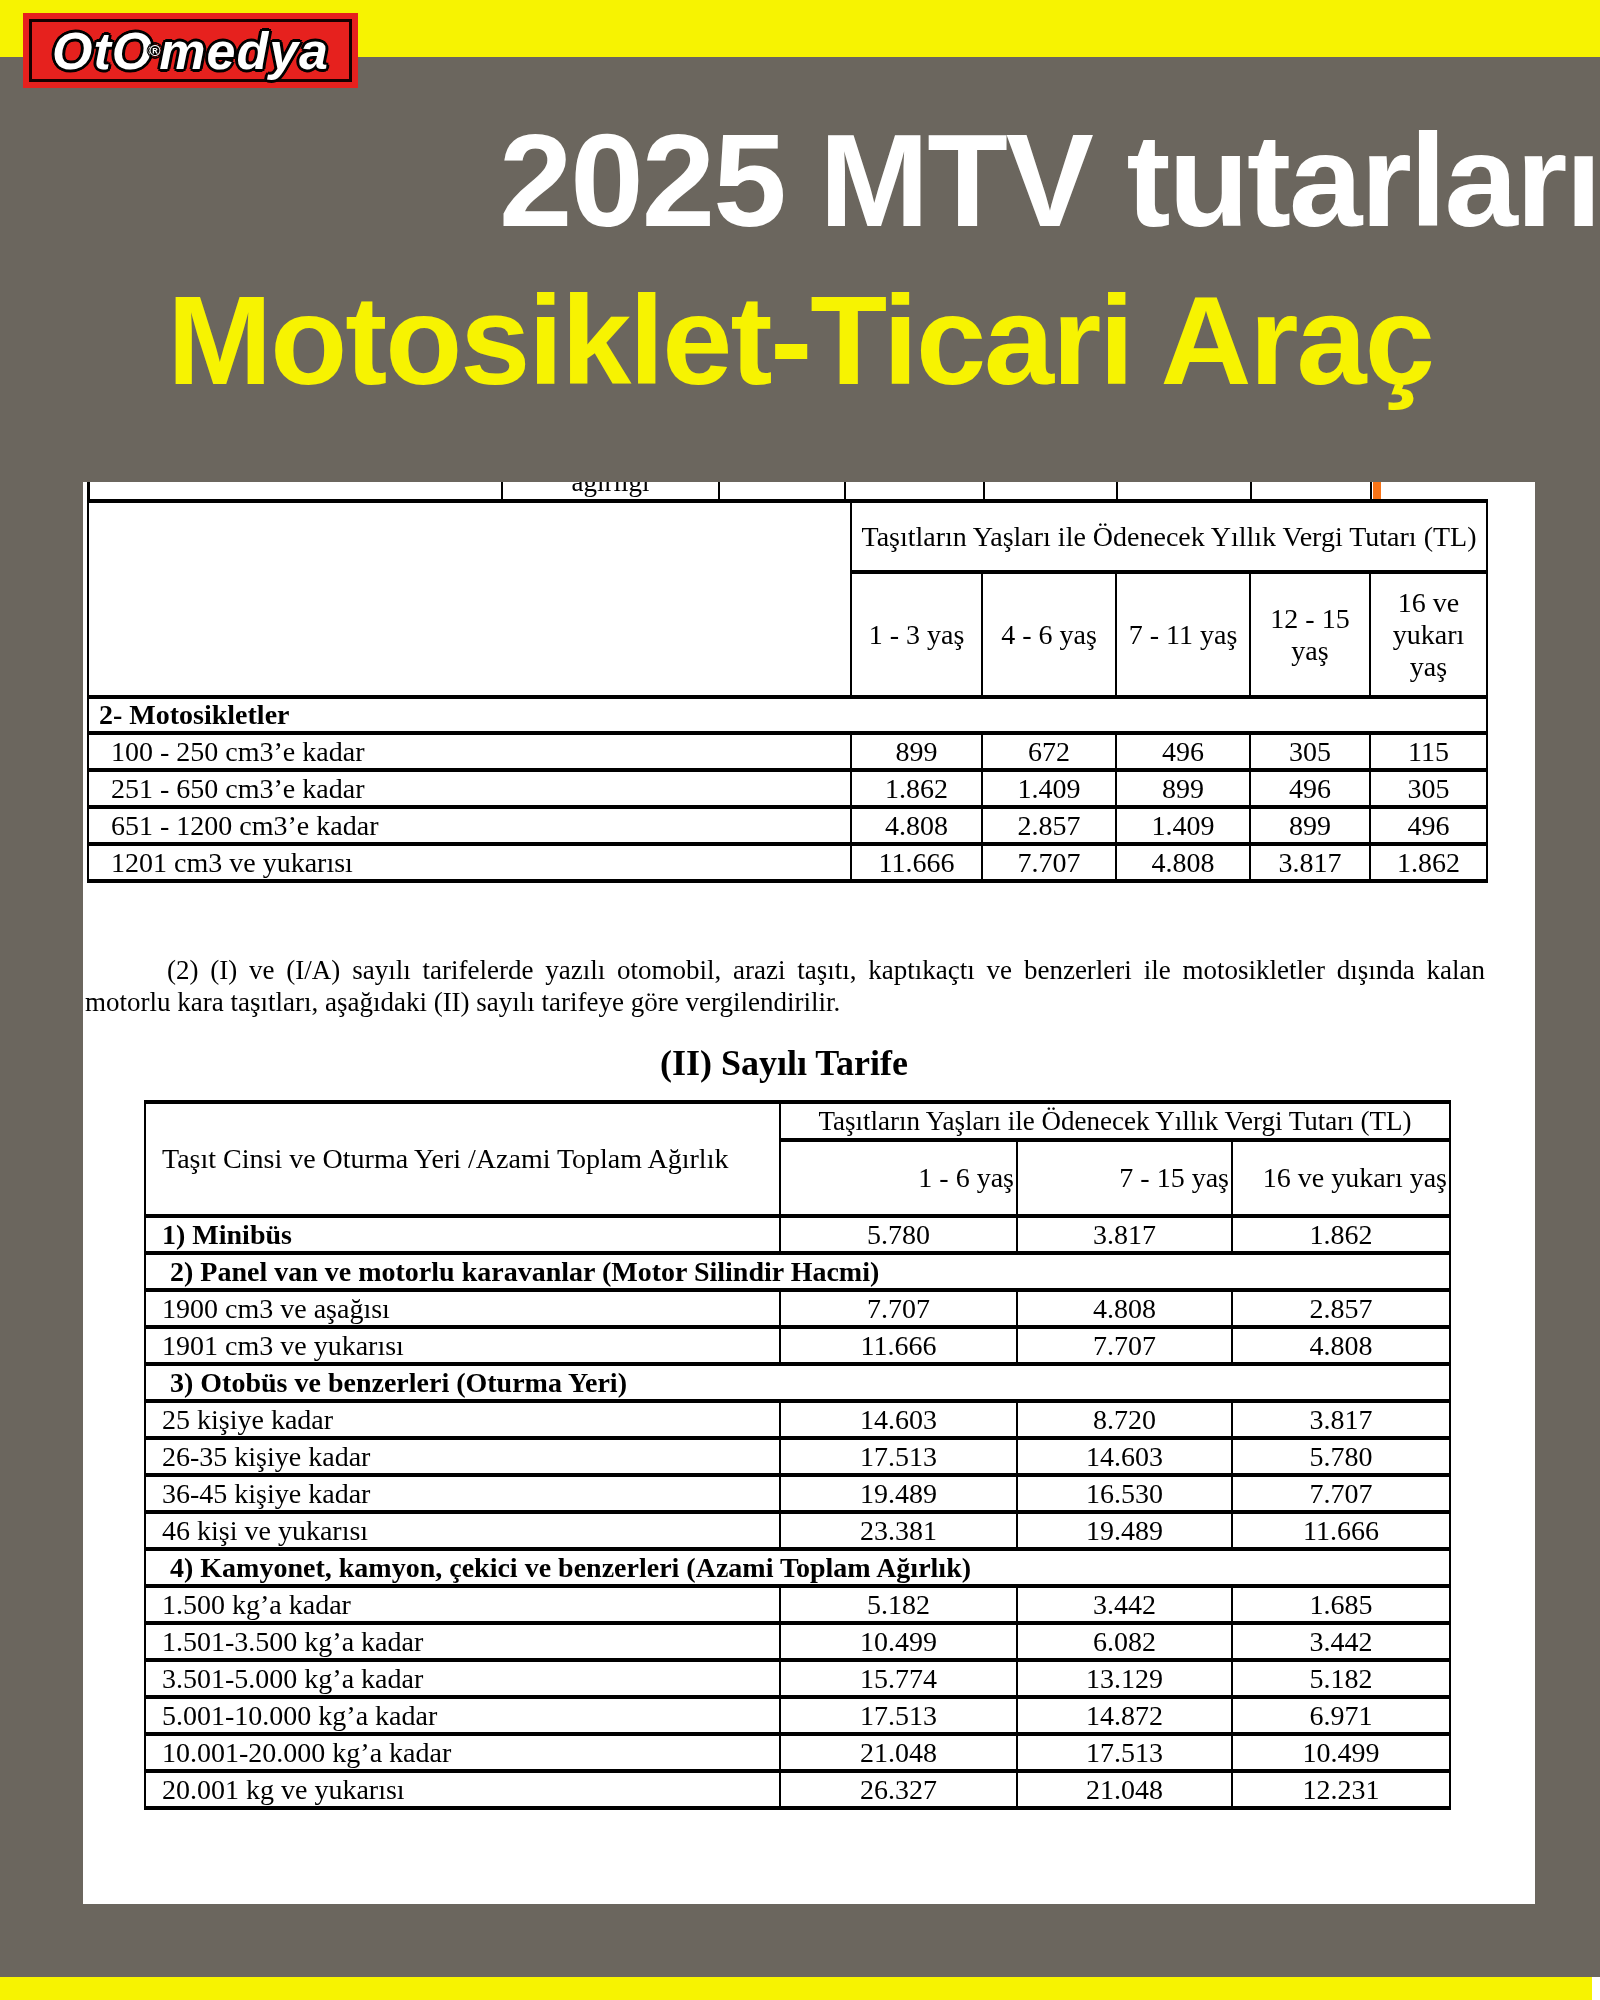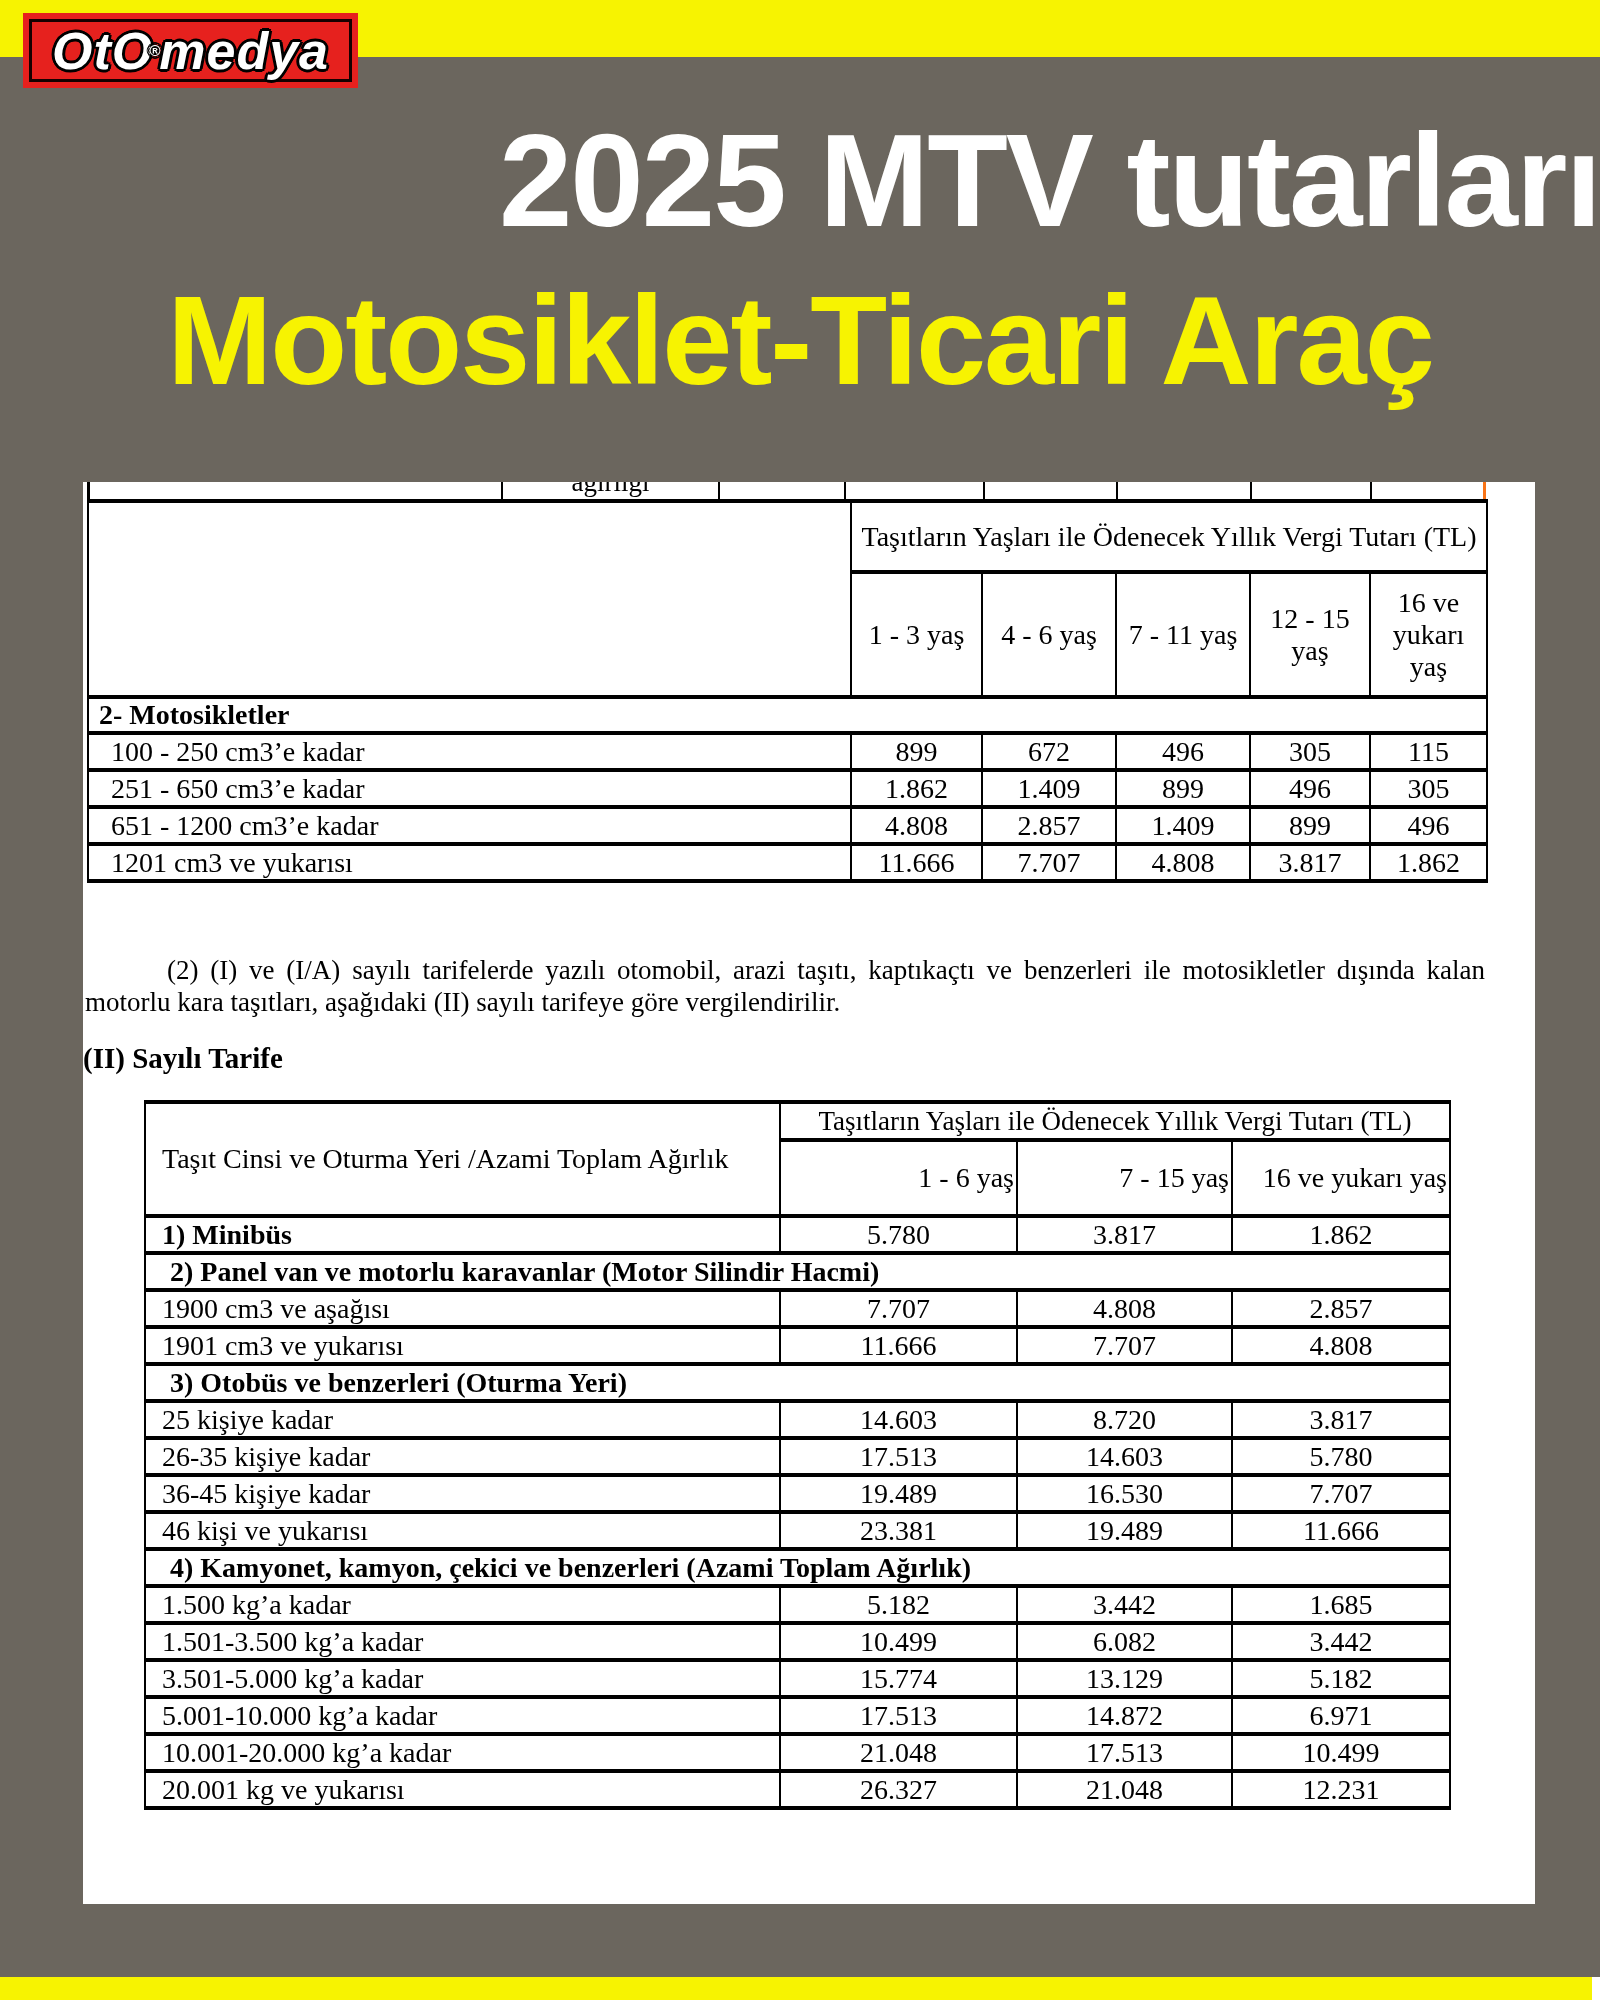--- a/index.html
+++ b/index.html
@@ -34,22 +34,22 @@
   .sub-title {
     position:absolute; left:0; top:272px; width:1600px; text-align:center;
     font-family:"Liberation Sans", sans-serif; font-weight:bold;
     font-size:126px; line-height:1.1; color:var(--yellow,#f7f301); letter-spacing:-2px;
   }
   
   .sheet { position:absolute; left:83px; top:482px; width:1452px; height:1422px; background:#ffffff; color:#000; }
   
   .t1wrap { position:absolute; left:4px; top:0; width:1399px; }
   .sliver {
-    box-sizing:border-box; width:1399px; height:17px; overflow:hidden; display:flex;
-    border-left:3px solid #000; border-right:3px solid #f97316;
+    box-sizing:border-box; width:1294px; height:17px; overflow:hidden; display:flex;
+    border-left:3px solid #000; border-right:8px solid #f97316;
   }
   .sliver-cell { box-sizing:border-box; border-right:2px solid #000; height:100%; flex:0 0 auto; }
   .sliver-cell:last-child { border-right:none; }
   .sliver-text { display:block; margin-top:-15px; font-size:27px; text-align:center; }
   table.doc { border-collapse:collapse; table-layout:fixed; box-sizing:border-box; }
   table.doc th, table.doc td {
     border:2px solid #000; border-top:4px solid #000; border-bottom:4px solid #000;
     font-size:28px; font-weight:normal; padding:0; overflow:hidden;
   }
   .t1 { width:1399px; }
@@ -61,21 +61,21 @@
   .t1 tbody tr.datarow { height:37px; }
   .t1 td.label { padding-left:22px; }
   td.num { text-align:center; }
   
   .law-par {
     position:absolute; left:2px; top:472px; width:1400px; margin:0;
     font-size:27px; line-height:32px; text-indent:82px; text-align:justify;
   }
   .t2-heading {
     position:absolute; left:0; top:560px; width:1402px; margin:0;
-    font-size:29px; font-weight:bold;
+    text-align:center; font-size:36px; font-weight:bold;
   }
   
   .t2wrap { position:absolute; left:61px; top:618px; }
   .t2 { width:1305px; }
   .t2 thead tr:first-child  { height:38px; }
   .t2 thead tr:nth-child(2) { height:76px; }
   .t2 .colhead { padding-left:16px; text-align:left; font-size:28px; white-space:nowrap; }
   .t2 .group   { text-align:center; font-size:27px; white-space:nowrap; }
   .t2 .age     { text-align:right; padding:0 2px;margin-left:46px; }
   .t2 tbody tr { height:37px; }

